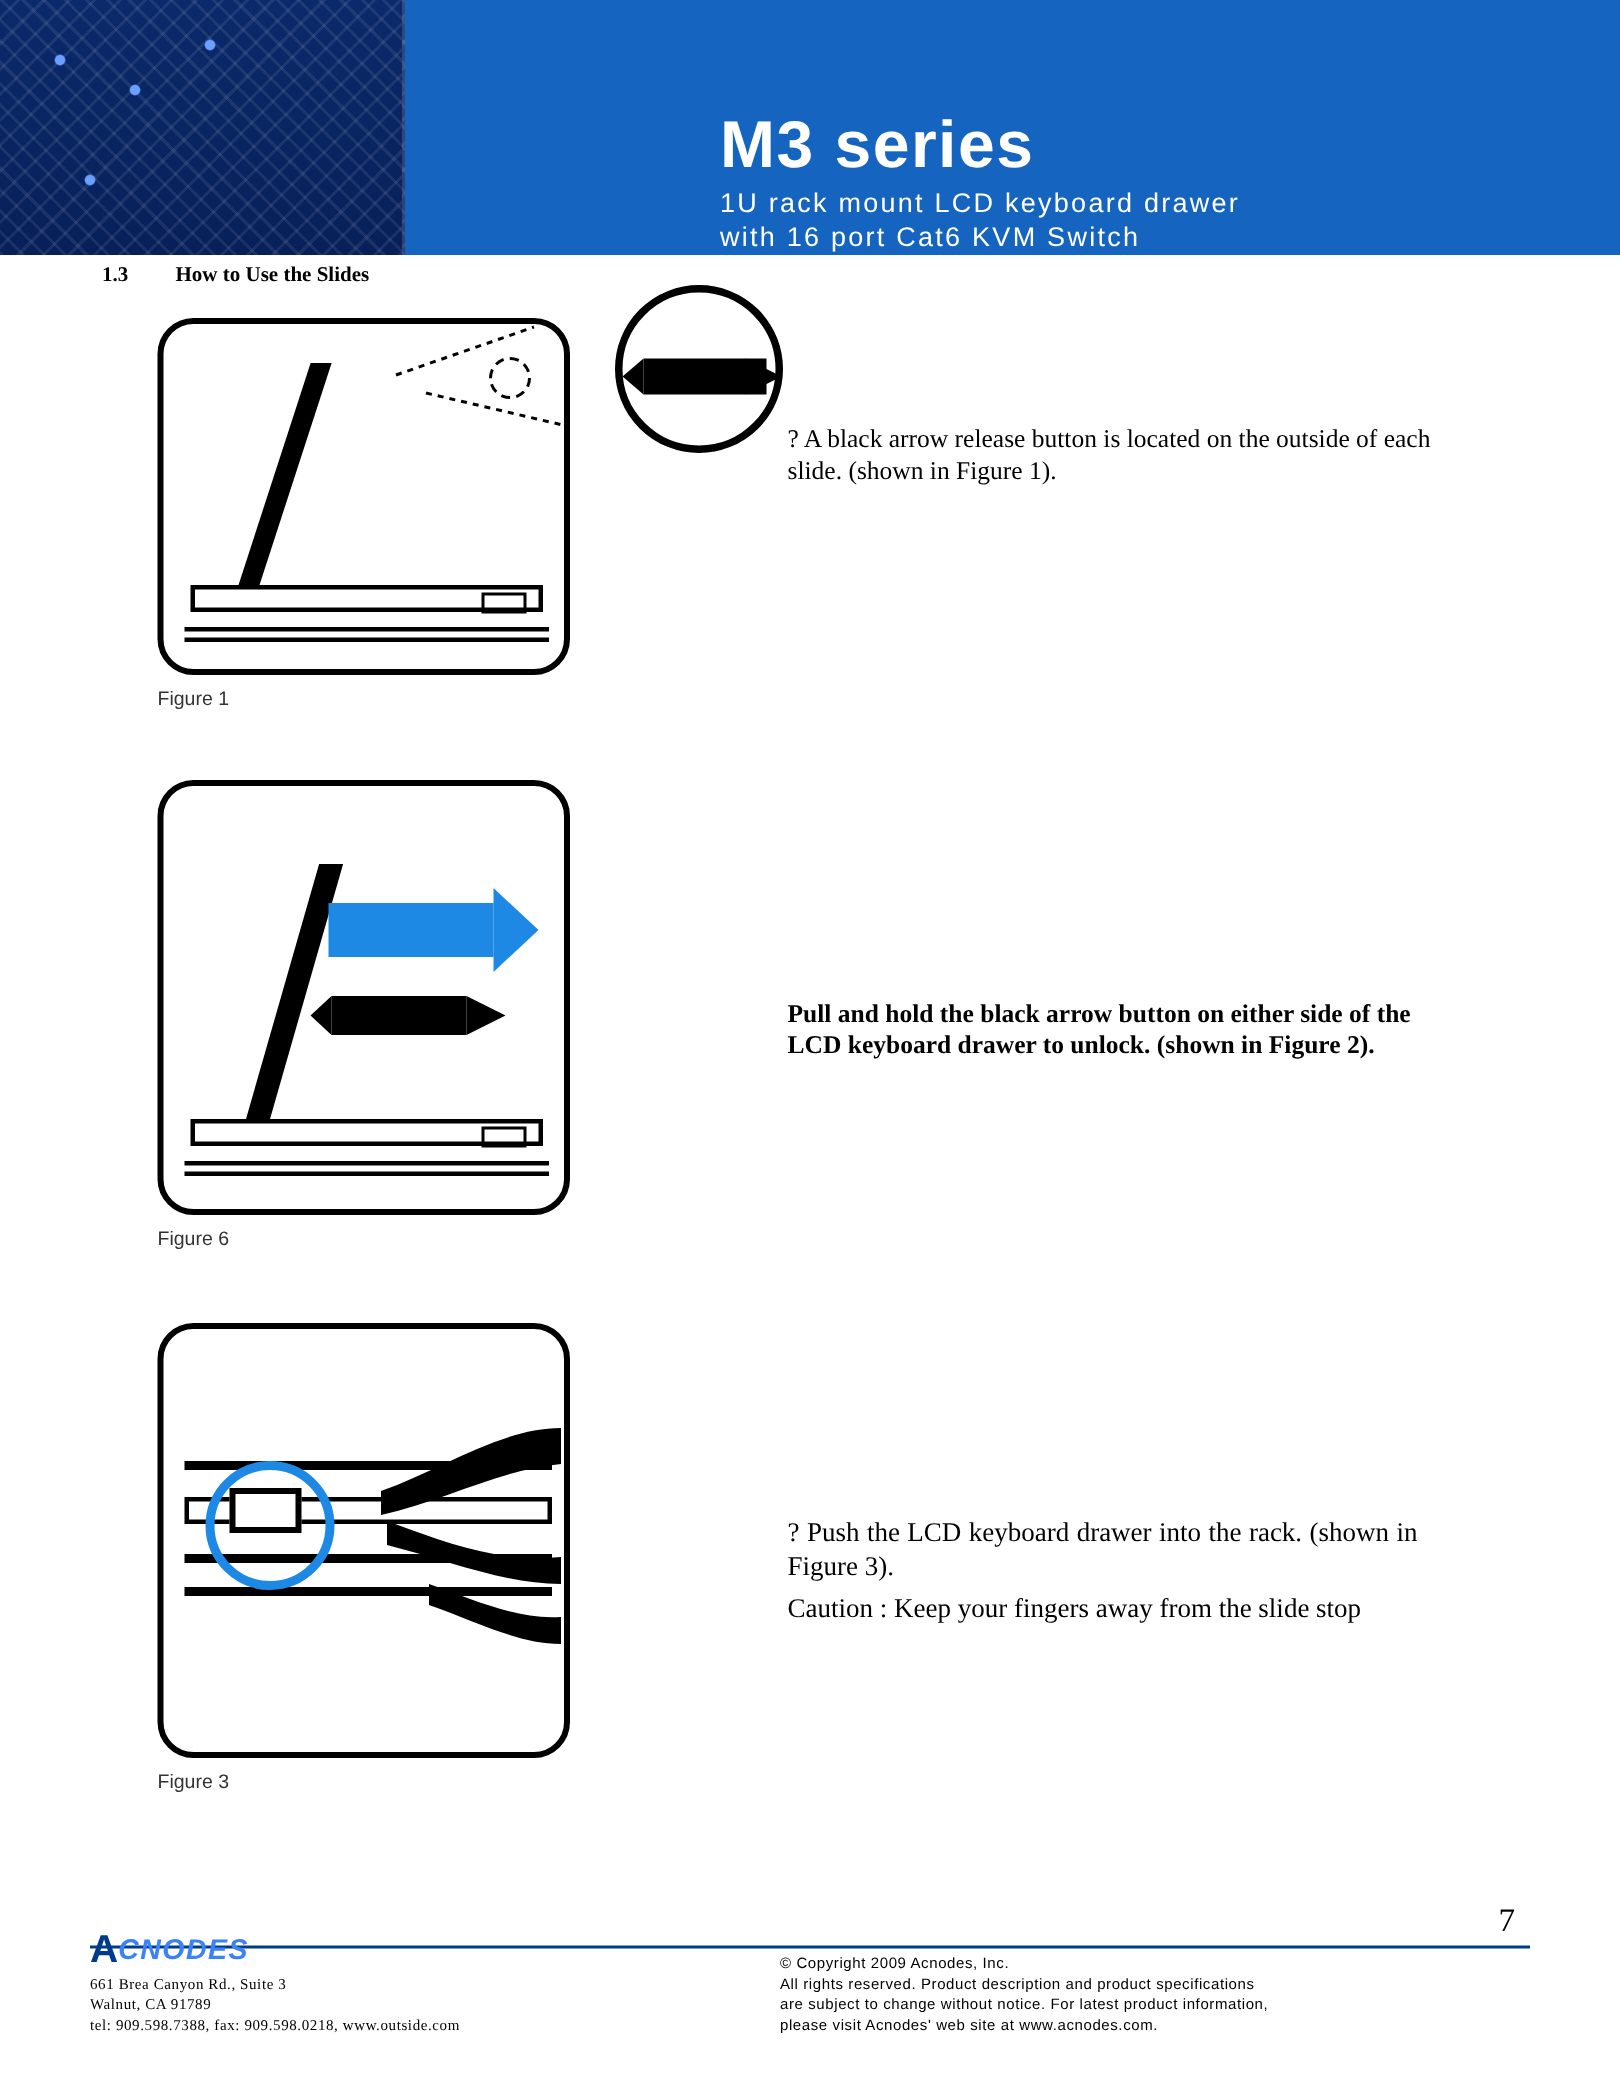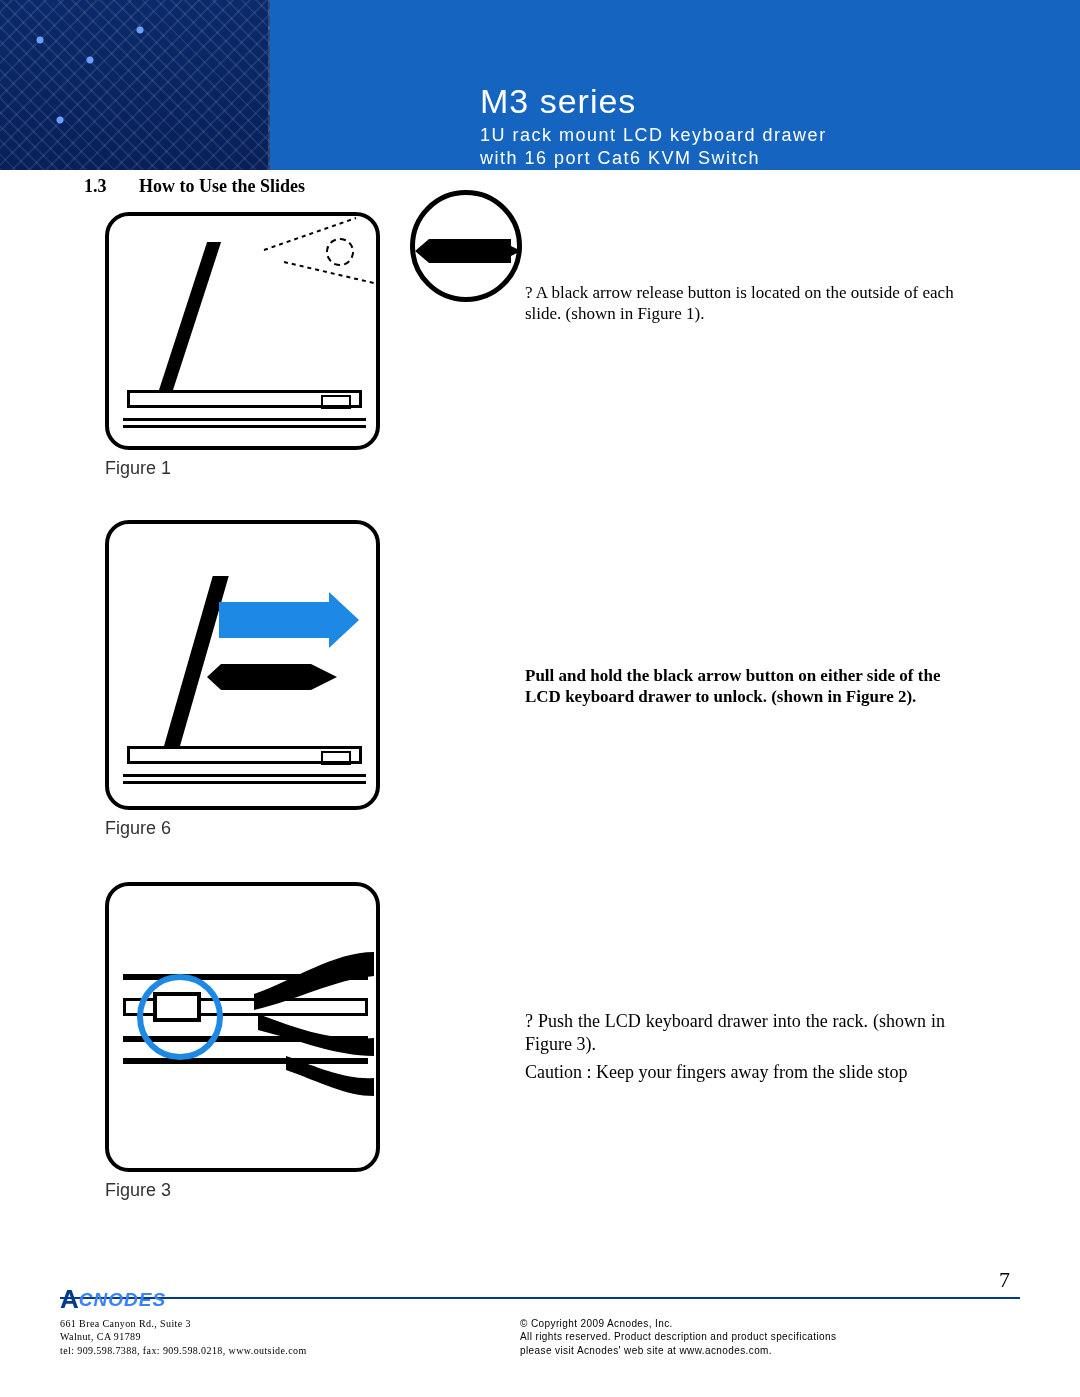--- a/index.html
+++ b/index.html
@@ -28,33 +28,33 @@
       radial-gradient(circle at 40px 40px,#6aa0ff 3px,transparent 4px),
       radial-gradient(circle at 90px 60px,#6aa0ff 3px,transparent 4px),
       radial-gradient(circle at 140px 30px,#6aa0ff 3px,transparent 4px),
       radial-gradient(circle at 60px 120px,#6aa0ff 3px,transparent 4px),
       repeating-linear-gradient(45deg,rgba(255,255,255,.08) 0 2px,transparent 2px 10px),
       repeating-linear-gradient(-45deg,rgba(255,255,255,.08) 0 2px,transparent 2px 12px),
       linear-gradient(#0b2a6b,#072059);
     border-right: 2px solid rgba(255,255,255,.15);
   }
   .header-title {
-    position:absolute; top:82px; left:480px;
-    color:#fff; font-size:34px; letter-spacing:1px; font-weight:400;
+    position:absolute; top:72px; left:480px;
+    color:#fff; font-size:44px; letter-spacing:1px; font-weight:700;
     font-family: Arial, sans-serif;
   }
   .header-sub {
     position:absolute; top:124px; left:480px; color:#fff;
     font-size:18px; letter-spacing:1.5px; line-height:1.25;
     font-family: Arial, sans-serif;
   }
   
   .sect {
-    position:absolute; top:176px; left:84px; font-weight:700;
-    font-size:18px;
+    position:absolute; top:176px; left:68px; font-weight:700;
+    font-size:14px;
     font-family: "Times New Roman", Times, serif;
   }
   .sect .num { margin-right:28px; }
   
   .row {
     position:absolute;
     left:105px; width:870px;
   }
   .row1 { top:212px; height:275px; }
   .row2 { top:520px; height:325px; }
@@ -62,21 +62,21 @@
   .fig-wrap { position:absolute; left:0; top:0; }
   .fig-box {
     border:4px solid #000; border-radius:24px;
     background:#fff;
     position:relative;
   }
   .row1 .fig-box { width:275px; height:238px; }
   .row2 .fig-box { width:275px; height:290px; }
   .row3 .fig-box { width:275px; height:290px; }
   .fig-label {
-    font-size:18px; color:#333; margin-top:8px;
+    font-size:13px; color:#333; margin-top:8px;
     font-family: Arial, sans-serif;
   }
   .desc {
     position:absolute; left:420px; width:430px;
     font-family:"Times New Roman", Times, serif;
     font-size:17px; line-height:1.25; color:#000;
   }
   .row1 .desc { top:70px; }
   .row2 .desc { top:145px;font-weight:bold; }
   .row3 .desc { top:128px; width:420px; font-size:18px; text-align:justify; }
@@ -208,16 +208,17 @@
     </div>
     <div class="addr">
       <div>661 Brea Canyon Rd., Suite 3</div>
       <div>Walnut, CA 91789</div>
       <div>tel: 909.598.7388, fax: 909.598.0218, www.outside.com</div>
     </div>
   </div>
   <div class="copy">
     <div>© Copyright 2009 Acnodes, Inc.</div>
     <div>All rights reserved. Product description and product specifications</div>
+    <div>are subject to change without notice. For latest product information,</div>
     <div>please visit Acnodes' web site at www.acnodes.com.</div>
   </div>
 
 </div>
 
 </body></html>

